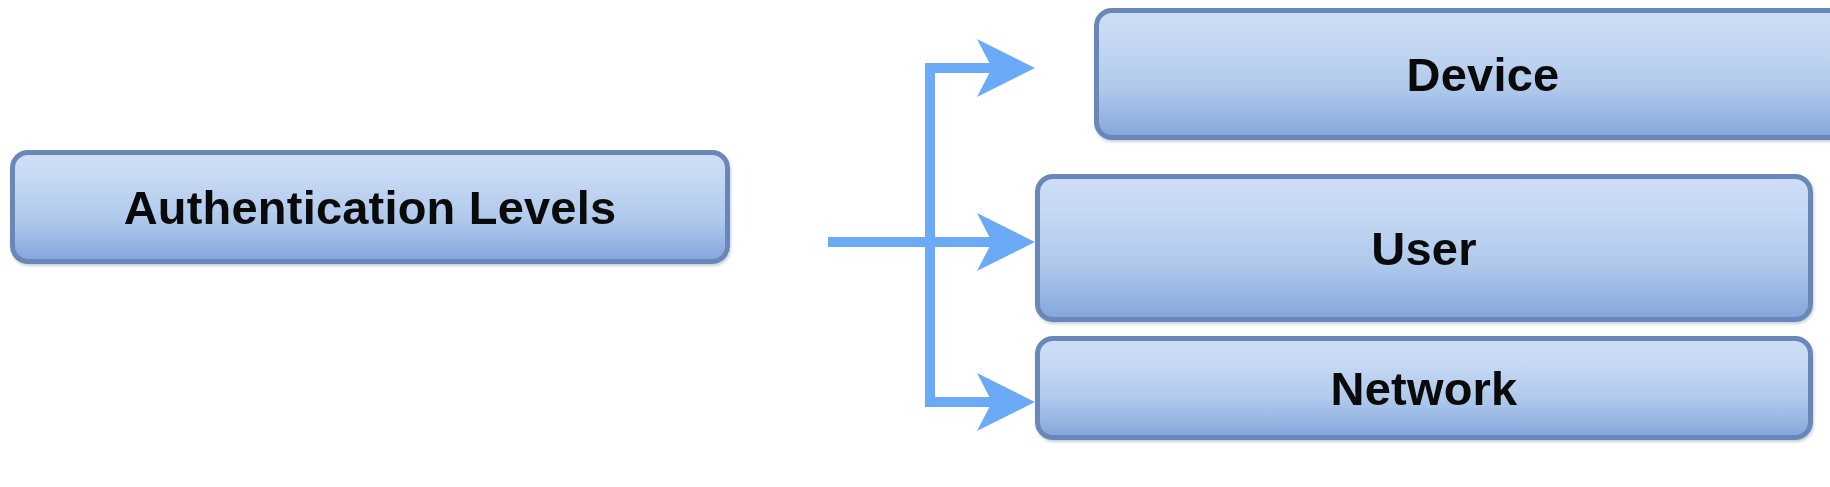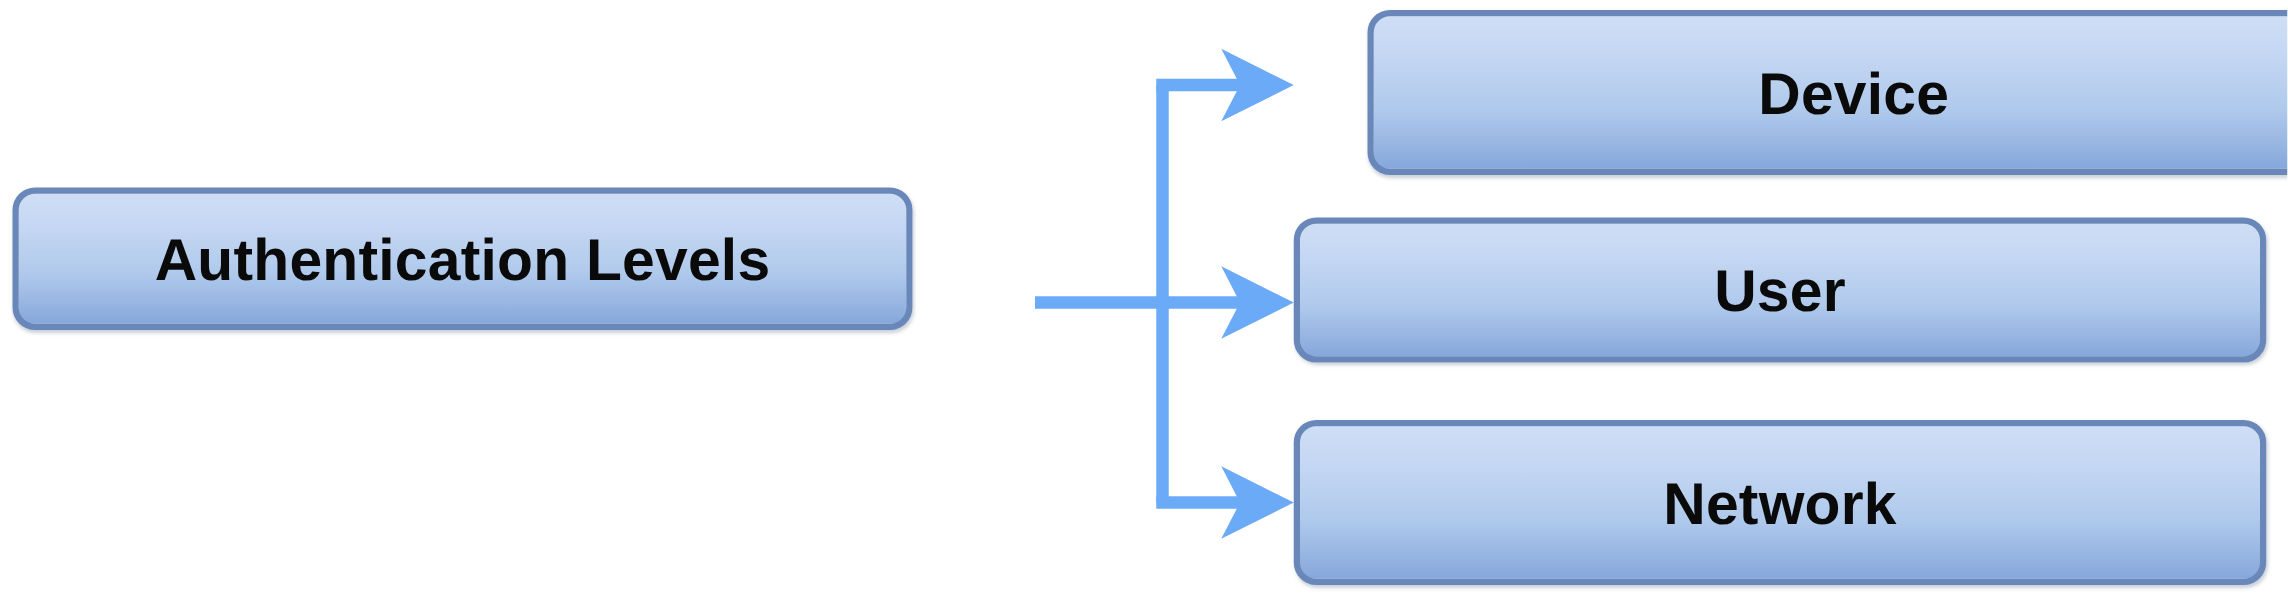--- a/index.html
+++ b/index.html
@@ -52,27 +52,27 @@
   #node-device {
     left: 1094px;
     top: 8px;
     width: 778px;
     height: 132px;
   }
   #node-user {
     left: 1035px;
     top: 174px;
     width: 778px;
-    height: 116px;
+    height: 148px;
   }
   #node-network {
     left: 1035px;
     top: 336px;
     width: 778px;
-    height: 132px;
+    height: 104px;
   }
   #node-device .node-label,
   #node-user .node-label,
   #node-network .node-label { font-size: 47px; }
 
   
   #connector-layer {
     position: absolute;
     left: 0;
     top: 0;

